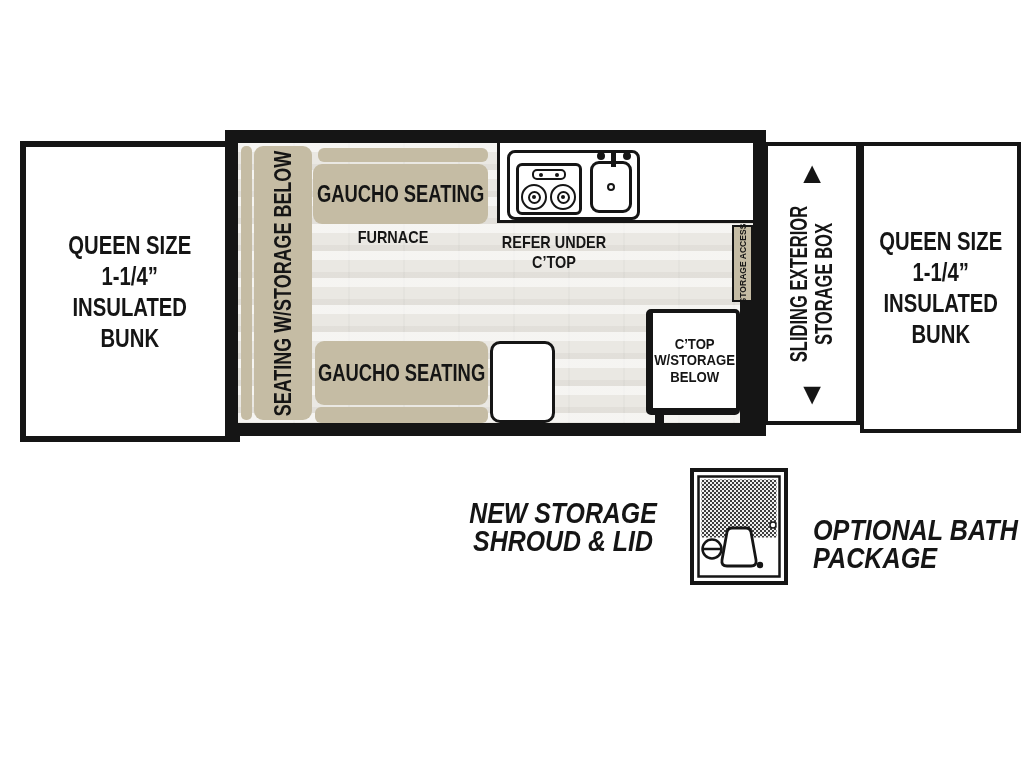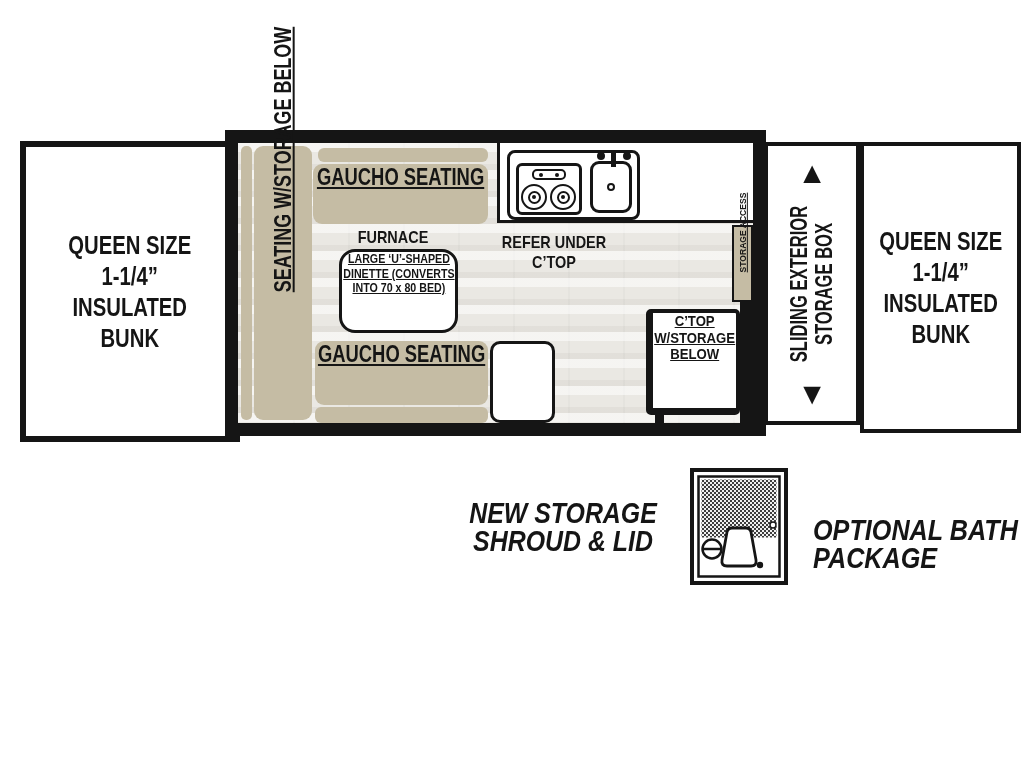--- a/index.html
+++ b/index.html
@@ -15,21 +15,21 @@
              transform:scaleX(.78);transform-origin:center;}
 
   
   .cabin{position:absolute;left:225px;top:130px;width:541px;height:306px;
          border:13px solid #151515;box-sizing:border-box;
          background-color:#eae8e3;
          background-image:
            repeating-linear-gradient(180deg, rgba(255,255,255,.55) 0px, rgba(255,255,255,.55) 9px, rgba(255,255,255,0) 9px, rgba(255,255,255,0) 21px, rgba(120,110,100,.07) 21px, rgba(120,110,100,.07) 27px),
            repeating-linear-gradient(90deg, rgba(0,0,0,.025) 0 2px, rgba(0,0,0,0) 2px 55px);}
   .tan{position:absolute;background:#c5bca4;}
-  .flexc{display:flex;align-items:flex-start;justify-content:center;text-align:center;text-decoration:underline;}
+  .flexc{display:flex;align-items:center;justify-content:center;text-align:center;}
 
   .bench-back{left:3px;top:3px;width:11px;height:274px;border-radius:5px;}
   .bench-seat{left:16px;top:3px;width:58px;height:274px;border-radius:9px;}
   .bench-text{font-weight:bold;font-size:23px;white-space:nowrap;
               transform:rotate(-90deg) scaleX(.78);}
 
   .gtop-back{left:80px;top:5px;width:170px;height:14px;border-radius:6px;}
   .gtop-seat{left:75px;top:21px;width:175px;height:60px;border-radius:9px;}
   .gbot-seat{left:77px;top:198px;width:173px;height:64px;border-radius:9px;}
   .gbot-back{left:77px;top:264px;width:173px;height:16px;border-radius:6px;}
@@ -156,27 +156,20 @@
       </div>
     </div>
 
     <div class="furnace-label">FURNACE</div>
 
     <div class="refer-label">
       <div>REFER UNDER</div>
       <div>C’TOP</div>
     </div>
 
-    <div class="dinette flexc">
-      <div class="dinette-text">
-        <div>LARGE ‘U’-SHAPED</div>
-        <div>DINETTE (CONVERTS</div>
-        <div>INTO 70 x 80 BED)</div>
-      </div>
-    </div>
 
     <div class="tan gbot-seat flexc">
       <span class="gaucho-label">GAUCHO SEATING</span>
     </div>
     <div class="tan gbot-back"></div>
     <div class="seat-end"></div>
 
     <div class="storage-access flexc">
       <span class="sa-text">STORAGE ACCESS</span>
     </div>

